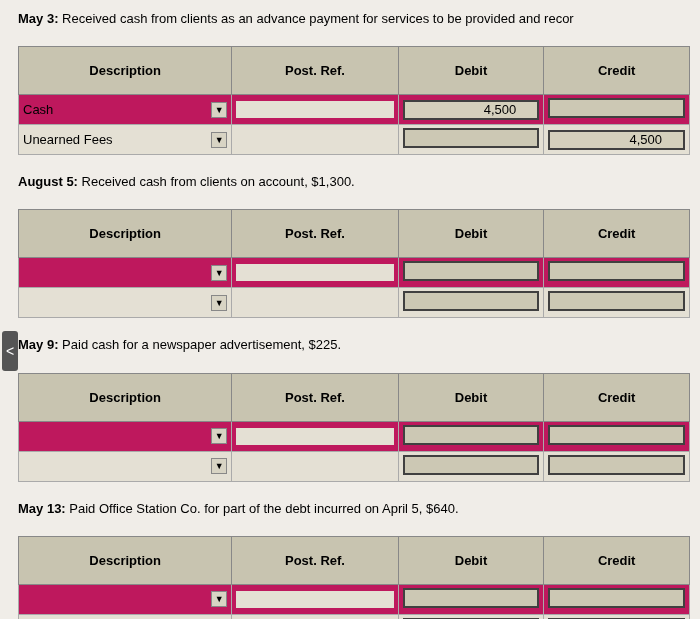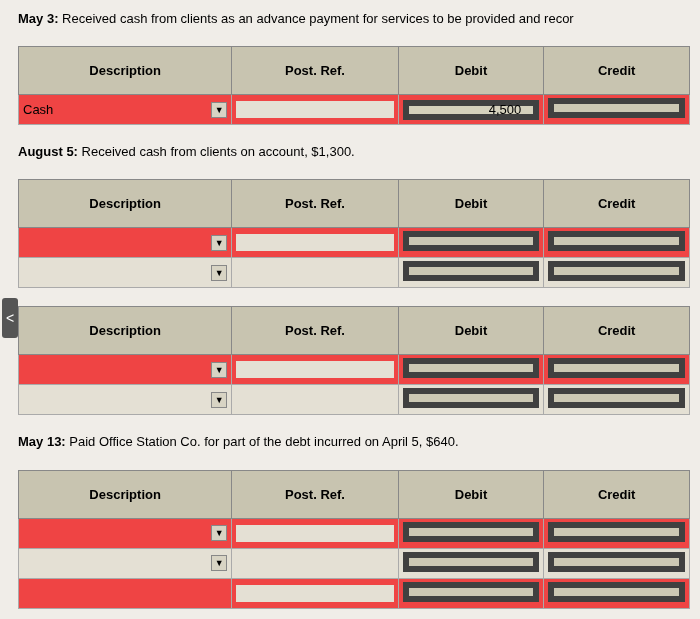--- a/index.html
+++ b/index.html
@@ -70,21 +70,21 @@
       text-align: center;
     }
     .journal-table thead th.debit-col {
       width: 140px;
       text-align: center;
     }
     .journal-table thead th.credit-col {
       width: 140px;
     }
     .journal-table tbody tr {
-      background: #ef4444;
+      background: #be185d;
     }
     .journal-table tbody tr:nth-child(even) {
       background: #e4e0d4;
     }
     .journal-table tbody td {
       border: 1px solid #aaa;
       padding: 3px 4px;
       height: 26px;
       vertical-align: middle;
     }
@@ -119,27 +119,27 @@
       width: 100%;
       font-size: 13px;
       outline: none;
       padding: 1px 4px;
     }
     td.debit-td, td.credit-td {
       padding: 2px 4px;
     }
     .num-box {
       background: #ccc8b4;
-      border: 6px solid #404040;
+      border: 2px solid #404040;
       min-width: 90px;
       height: 20px;
       display: inline-flex;
       align-items: center;
       justify-content: flex-end;
-      padding: 0 12px;
+      padding: 0 21px;
       font-size: 13px;
       width: 100%;
     }
     .num-box.has-value {
       background: #d4d0bc;
     }
   </style>
 </head>
 <body>
 
@@ -164,20 +164,31 @@
               <td>
                 <div class="desc-cell">
                   <input type="text" class="desc-input" value="Cash" style="">
                   <div class="dropdown-btn">▼</div>
                 </div>
               </td>
               <td><input type="text" class="postref-input" style=""></td>
               <td class="debit-td"><div class="num-box has-value">4,500</div></td>
               <td class="credit-td"><div class="num-box"></div></td>
             </tr>
+            <tr>
+              <td>
+                <div class="desc-cell">
+                  <input type="text" class="desc-input" value="Unearned Fees" style="">
+                  <div class="dropdown-btn">▼</div>
+                </div>
+              </td>
+              <td><input type="text" class="postref-input" style=""></td>
+              <td class="debit-td"><div class="num-box"></div></td>
+              <td class="credit-td"><div class="num-box has-value">4,500</div></td>
+            </tr>
           </tbody>
         </table>
       </div>
       <div class="intro-text journal-section"><strong>August 5:</strong> <span>Received cash from clients on account, $1,300.</span></div>
       <div class="journal-section">
         <table class="journal-table">
           <thead>
             <tr>
               <th class="desc-col">Description</th>
               <th class="postref-col">Post. Ref.</th>
@@ -204,20 +215,21 @@
                   <div class="dropdown-btn">▼</div>
                 </div>
               </td>
               <td><input type="text" class="postref-input" style=""></td>
               <td class="debit-td"><div class="num-box"></div></td>
               <td class="credit-td"><div class="num-box"></div></td>
             </tr>
           </tbody>
         </table>
       </div>
+      <div class="intro-text journal-section"><strong>May 9:</strong> <span>Paid cash for a newspaper advertisement, $225.</span></div>
       <div class="journal-section">
         <table class="journal-table">
           <thead>
             <tr>
               <th class="desc-col">Description</th>
               <th class="postref-col">Post. Ref.</th>
               <th class="debit-col">Debit</th>
               <th class="credit-col">Credit</th>
             </tr>
           </thead>

